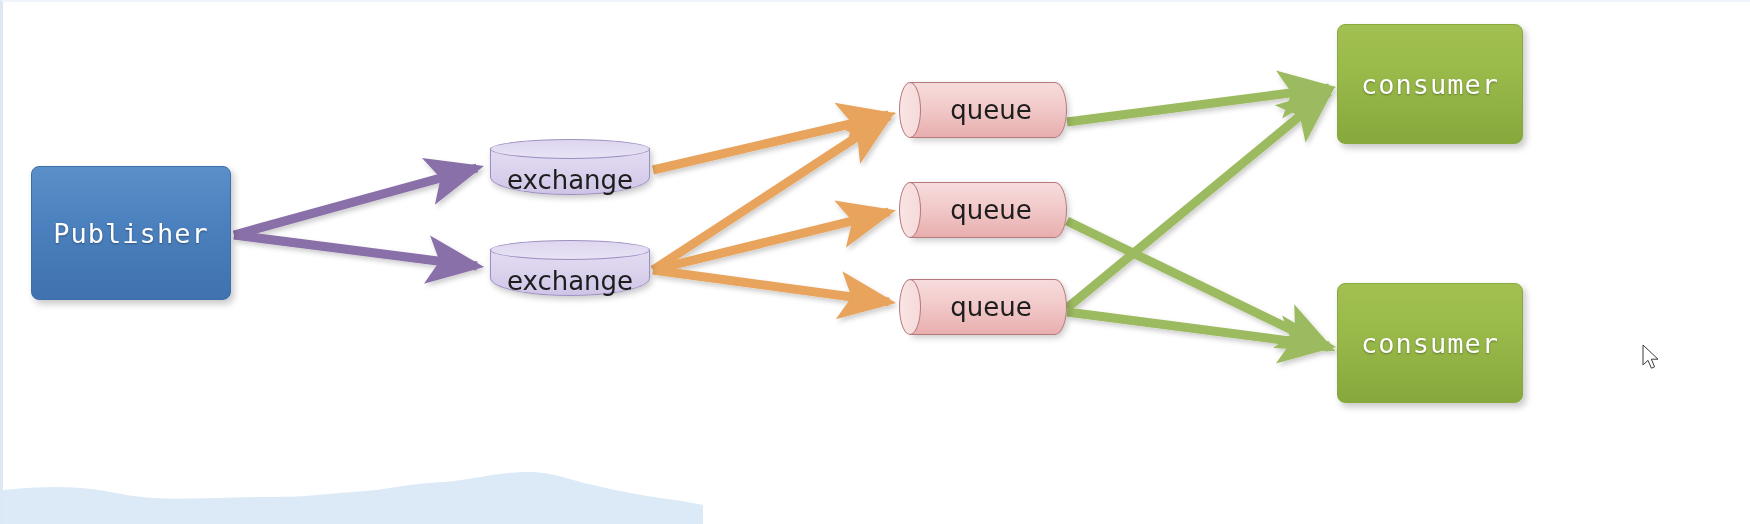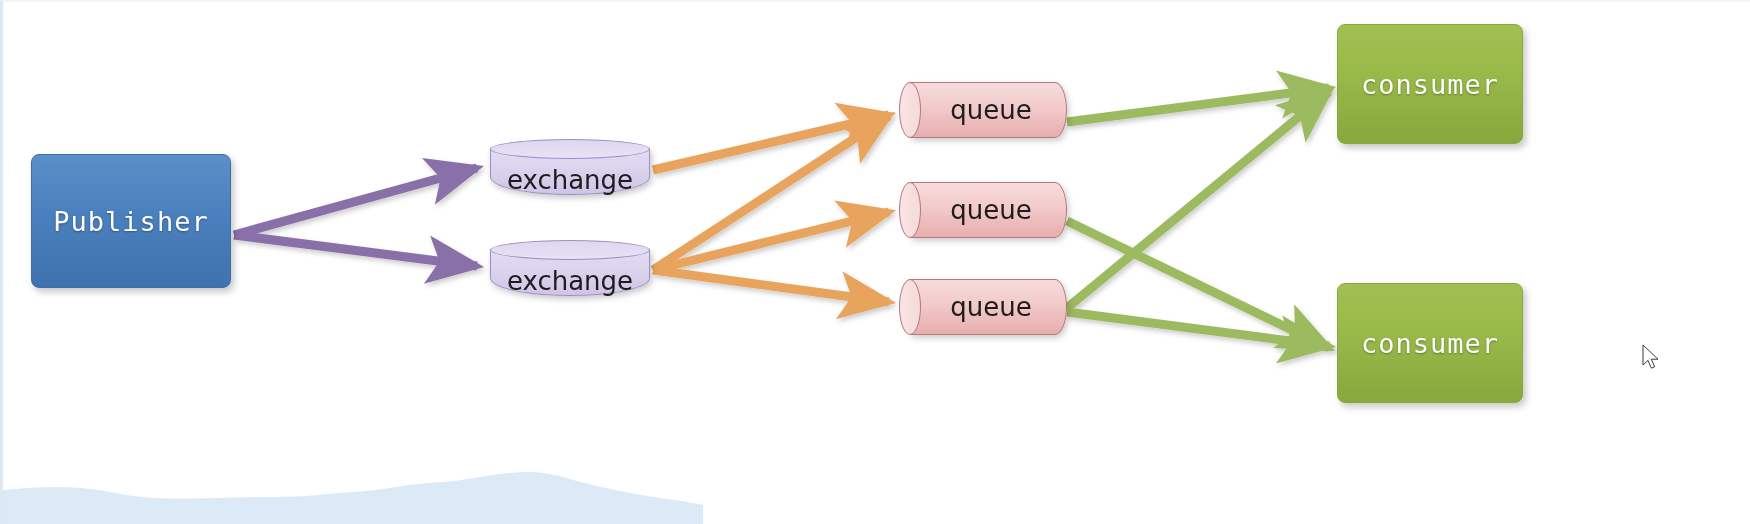--- a/index.html
+++ b/index.html
@@ -179,21 +179,21 @@
       <line x1="650" y1="268" x2="886" y2="210" stroke="#e8a45c" stroke-width="9" marker-end="url(#ah-orange)"></line>
       <line x1="650" y1="268" x2="886" y2="300" stroke="#e8a45c" stroke-width="9" marker-end="url(#ah-orange)"></line>
 
       <line x1="1064" y1="120" x2="1326" y2="86" stroke="#9cba5e" stroke-width="9" marker-end="url(#ah-green)"></line>
       <line x1="1064" y1="219" x2="1326" y2="346" stroke="#9cba5e" stroke-width="9" marker-end="url(#ah-green)"></line>
       <line x1="1064" y1="306" x2="1326" y2="90" stroke="#9cba5e" stroke-width="9" marker-end="url(#ah-green)"></line>
       <line x1="1064" y1="310" x2="1326" y2="344" stroke="#9cba5e" stroke-width="9" marker-end="url(#ah-green)"></line>
     </g>
   </svg>
 
-  <div class="node rect-node publisher-node" style="left:28px; top:152px; width:200px; height:134px;">
+  <div class="node rect-node publisher-node" style="left:28px; top:164px; width:200px; height:134px;">
     <span class="node-label">Publisher</span>
   </div>
 
   <div class="node cyl-v" style="left:487px; top:137px; width:160px; height:56px;">
     <div class="body"></div>
     <div class="top"></div>
     <span class="node-label">exchange</span>
   </div>
 
   <div class="node cyl-v" style="left:487px; top:238px; width:160px; height:56px;">

